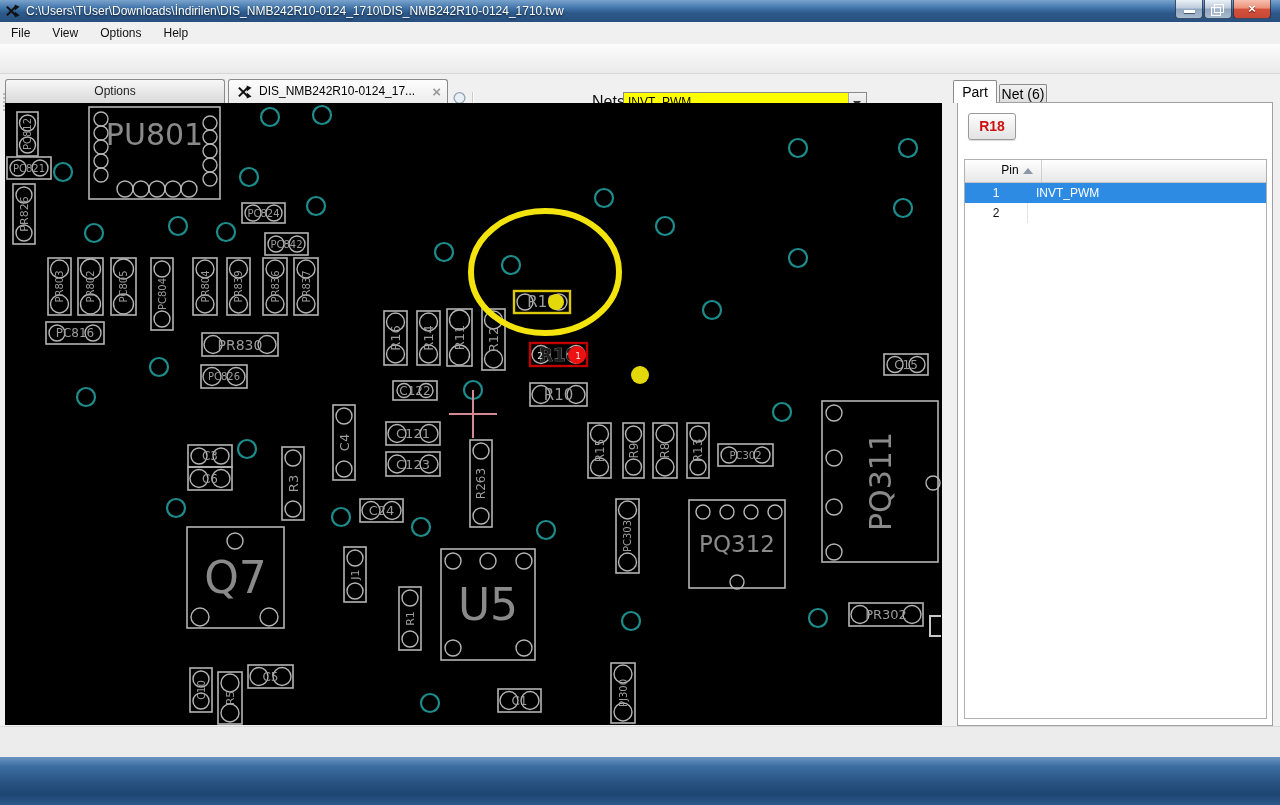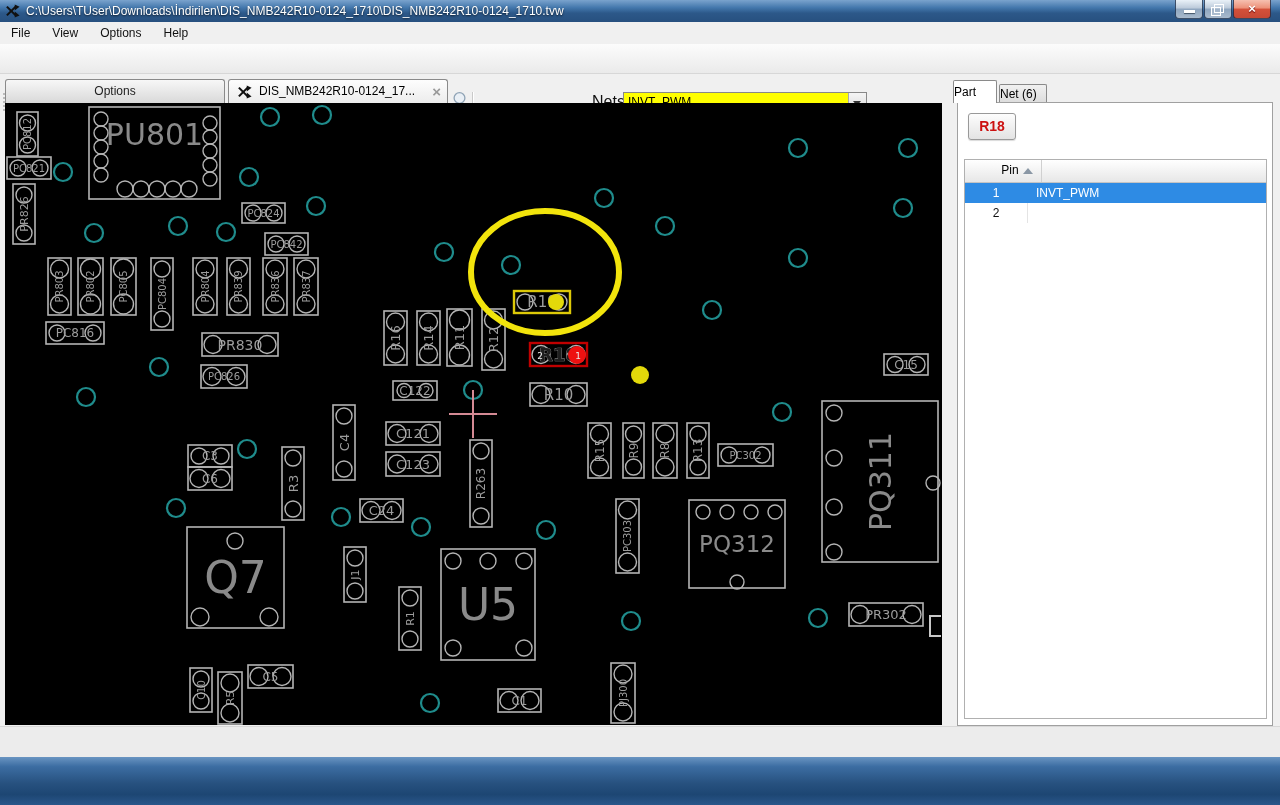--- a/index.html
+++ b/index.html
@@ -43,21 +43,21 @@
   
   .doctab{top:79px;height:24px;border:1px solid #8a8a8a;border-bottom:none;border-radius:3px 3px 0 0;
     box-sizing:border-box;font-size:12px}
   #tab-catalog{left:5px;width:220px;background:linear-gradient(180deg,#f7f7f7,#d9d9d9);text-align:center;line-height:22px;color:#222}
   #tab-doc{left:228px;width:220px;background:linear-gradient(180deg,#fdfdfd,#ececec)}
   #tab-doc .label{position:absolute;left:30px;top:0;line-height:22px;white-space:nowrap}
   #tab-doc .close{position:absolute;right:6px;top:1px;font-weight:bold;color:#9a9a9a;font-size:15px;line-height:22px}
   
   #pcb{left:5px;top:103px;width:937px;height:622px;background:#000}
   
-  .ptab{box-sizing:border-box;border:1px solid #8a8a8a;border-bottom:none;border-radius:2px 2px 0 0;font-size:12px;}
+  .ptab{box-sizing:border-box;border:1px solid #8a8a8a;border-bottom:none;border-radius:2px 2px 0 0;font-size:14px;text-align:center}
   #ptab-part{left:953px;top:80px;width:44px;height:23px;background:#fff;line-height:22px;z-index:3}
   #ptab-net{left:999px;top:84px;width:48px;height:19px;background:linear-gradient(180deg,#f1f1f1,#dcdcdc);line-height:18px;z-index:1}
   #panel-box{left:957px;top:102px;width:316px;height:624px;background:#fff;border:1px solid #a0a0a0;box-sizing:border-box;z-index:2}
   #part-badge{position:absolute;left:10px;top:10px;width:46px;height:25px;border:1px solid #999;border-radius:3px;
     background:linear-gradient(180deg,#fdfdfd,#e3e3e3);color:#cc1111;font-weight:bold;font-size:14px;
     text-align:center;line-height:24px;box-shadow:0 1px 1px rgba(0,0,0,.15)}
   #pin-table{position:absolute;left:6px;top:56px;width:303px;height:560px;border:1px solid #b0b0b0;box-sizing:border-box;background:#fff}
   #pin-header{display:flex;height:22px;background:linear-gradient(180deg,#ffffff,#e7e7e7);border-bottom:1px solid #c4c4c4;font-size:12px}
   #pin-header .c1{width:62px;border-right:1px solid #d0d0d0;position:relative;text-align:center;padding-left:14px;line-height:21px}
   #pin-header .c2{flex:1;padding-left:8px;line-height:21px}

